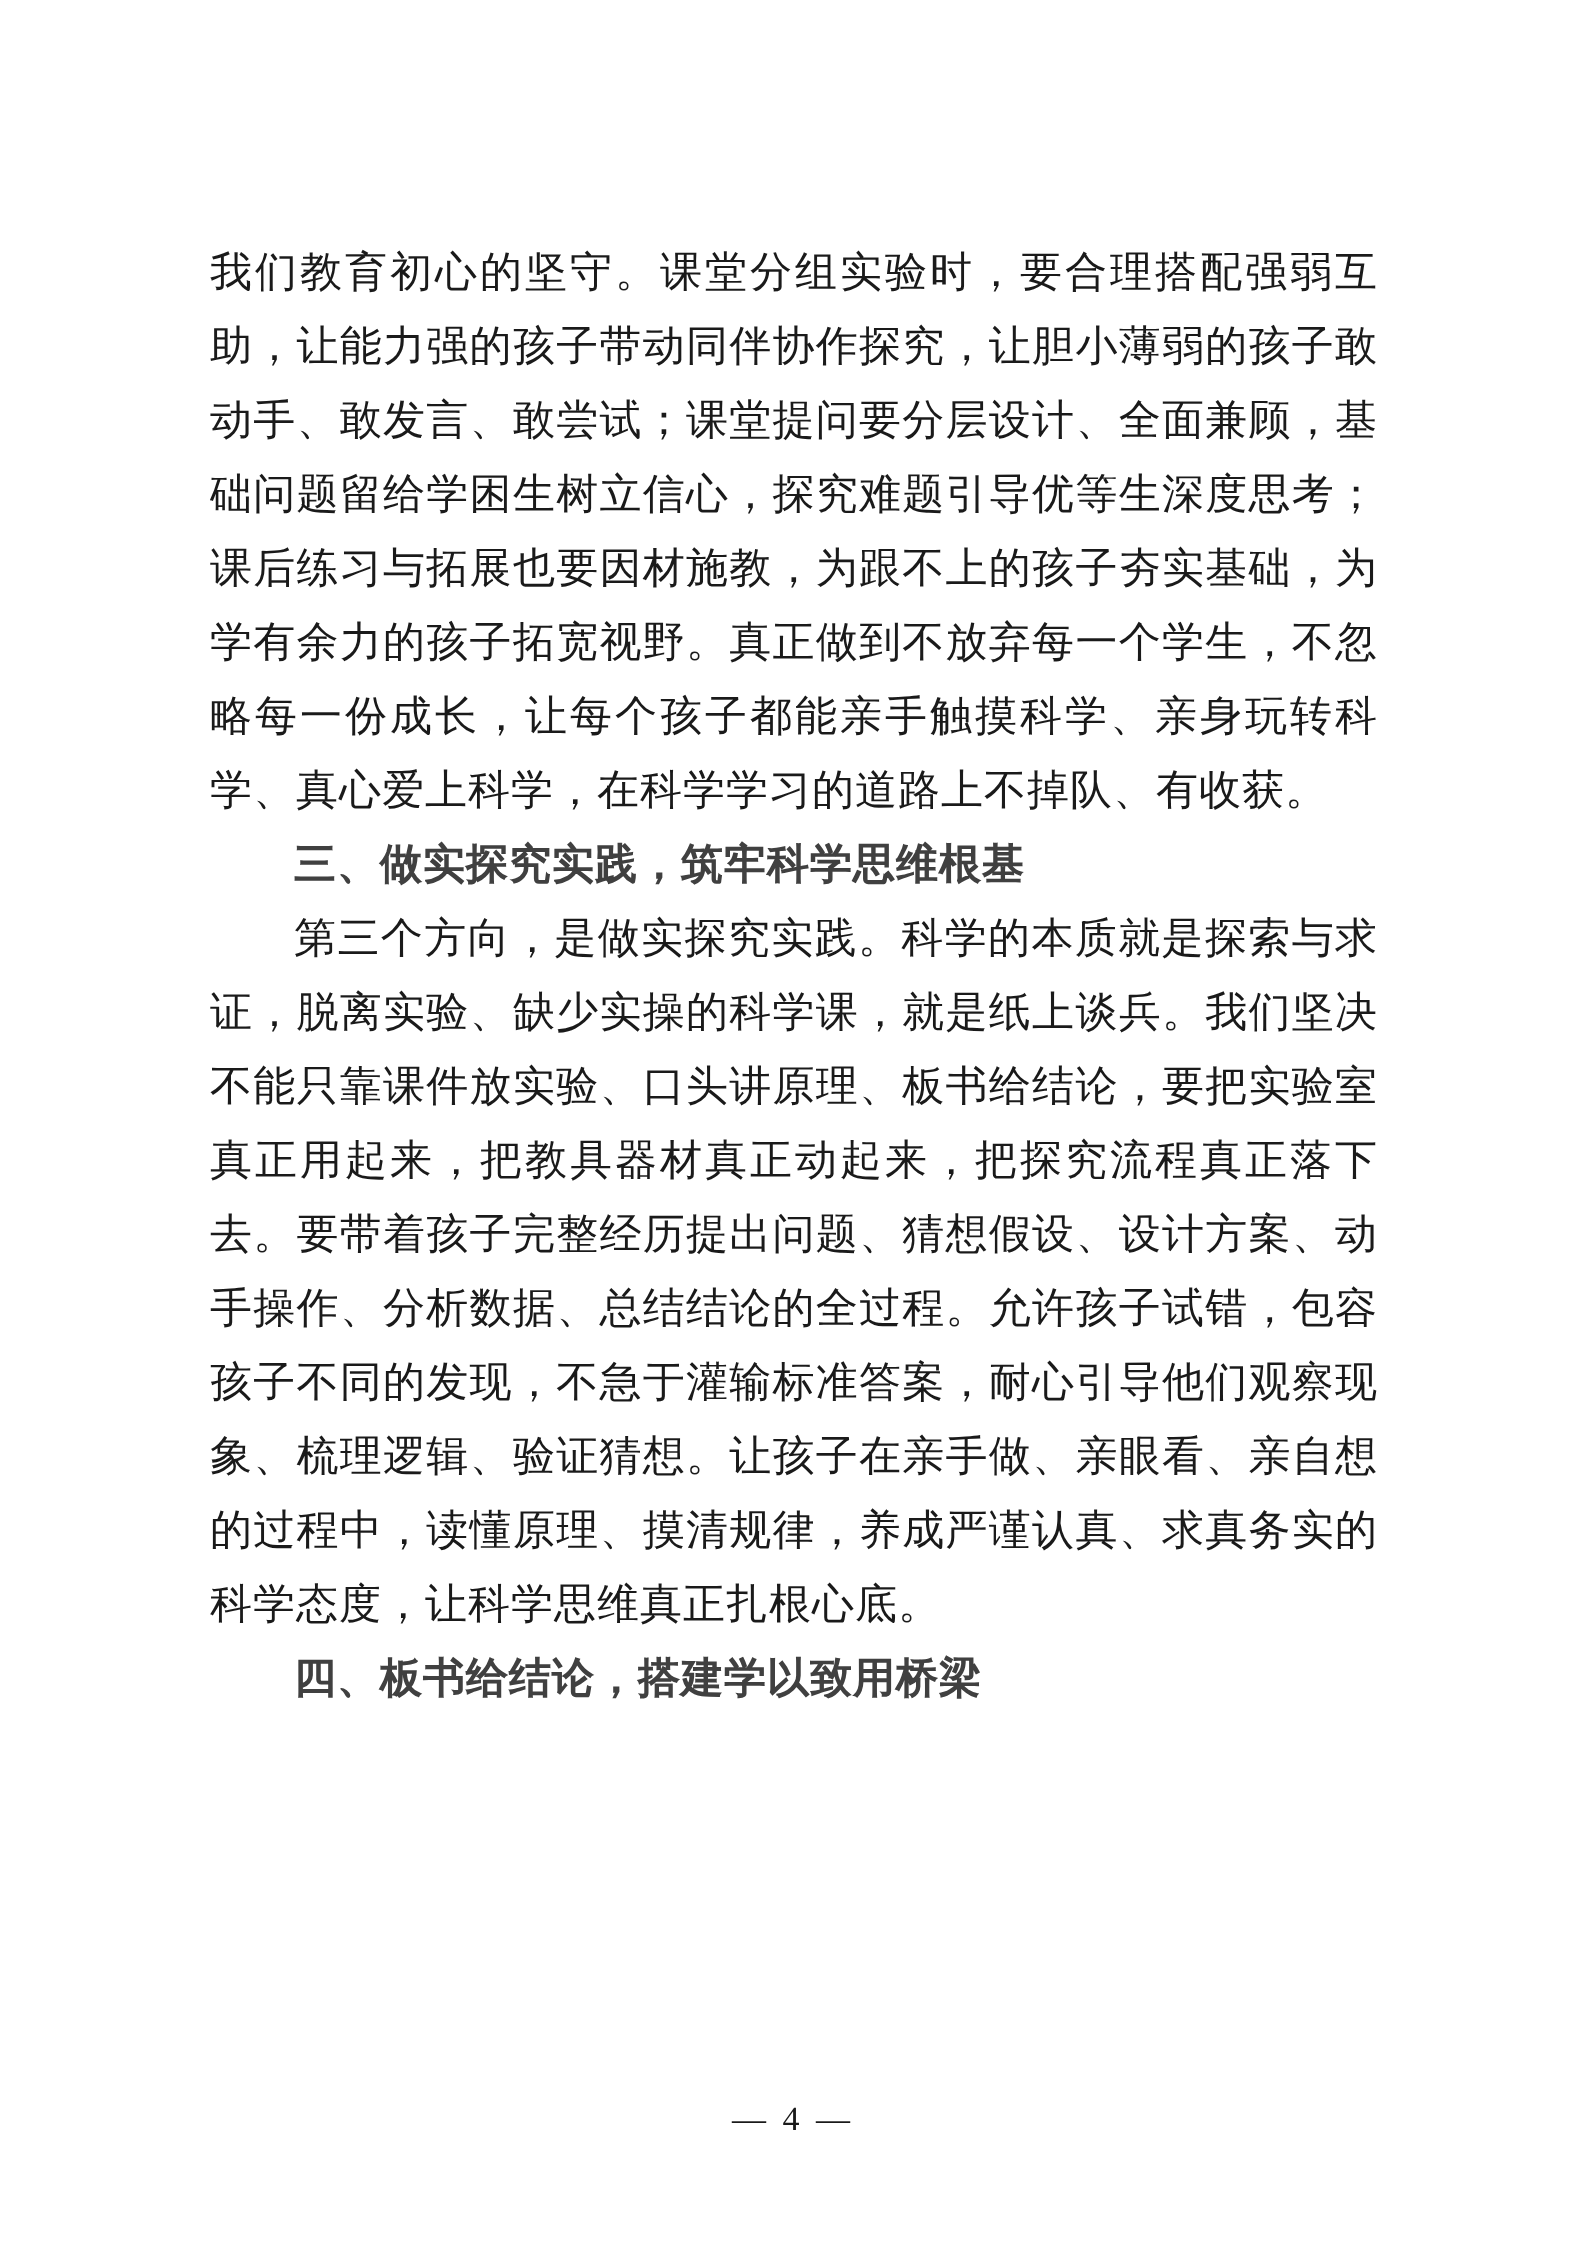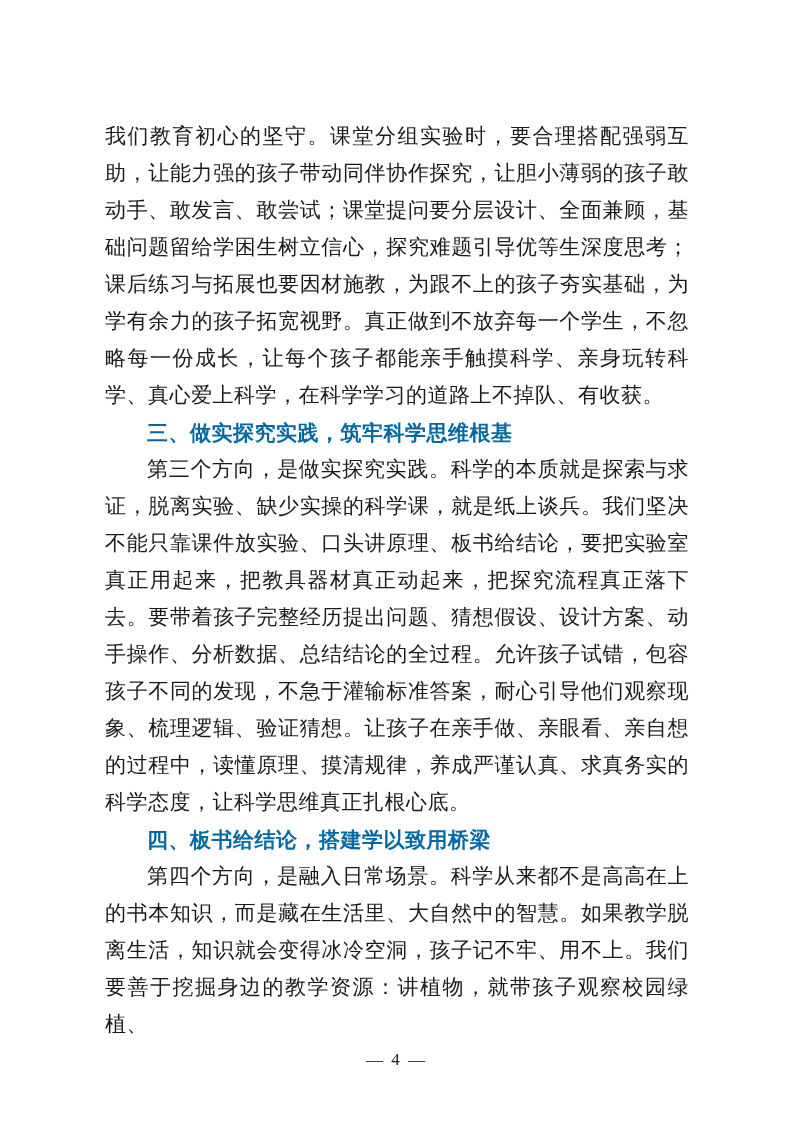--- a/index.html
+++ b/index.html
@@ -34,21 +34,21 @@
     }
     .body-text.no-indent {
       text-indent: 0;
     }
     .heading {
       margin: 0;
       font-family: "Liberation Sans", "DejaVu Sans", sans-serif;
       font-weight: bold;
       font-size: 21px;
       line-height: 37px;
-      color: #0369a1;
+      color: #404040;
       text-indent: 2em;
       letter-spacing: 0.5px;
     }
     .footer {
       position: absolute;
       left: 0;
       bottom: 52px;
       width: 100%;
       text-align: center;
     }
@@ -61,18 +61,17 @@
   </style>
 </head>
 <body>
 
 <div class="page">
   <div class="content">
     <p class="body-text no-indent">我们教育初心的坚守。课堂分组实验时，要合理搭配强弱互助，让能力强的孩子带动同伴协作探究，让胆小薄弱的孩子敢动手、敢发言、敢尝试；课堂提问要分层设计、全面兼顾，基础问题留给学困生树立信心，探究难题引导优等生深度思考；课后练习与拓展也要因材施教，为跟不上的孩子夯实基础，为学有余力的孩子拓宽视野。真正做到不放弃每一个学生，不忽略每一份成长，让每个孩子都能亲手触摸科学、亲身玩转科学、真心爱上科学，在科学学习的道路上不掉队、有收获。</p>
     <h2 class="heading">三、做实探究实践，筑牢科学思维根基</h2>
     <p class="body-text">第三个方向，是做实探究实践。科学的本质就是探索与求证，脱离实验、缺少实操的科学课，就是纸上谈兵。我们坚决不能只靠课件放实验、口头讲原理、板书给结论，要把实验室真正用起来，把教具器材真正动起来，把探究流程真正落下去。要带着孩子完整经历提出问题、猜想假设、设计方案、动手操作、分析数据、总结结论的全过程。允许孩子试错，包容孩子不同的发现，不急于灌输标准答案，耐心引导他们观察现象、梳理逻辑、验证猜想。让孩子在亲手做、亲眼看、亲自想的过程中，读懂原理、摸清规律，养成严谨认真、求真务实的科学态度，让科学思维真正扎根心底。</p>
     <h2 class="heading">四、板书给结论，搭建学以致用桥梁</h2>
-    <p class="body-text">第四个方向，是融入日常场景。科学从来都不是高高在上的书本知识，而是藏在生活里、大自然中的智慧。如果教学脱离生活，知识就会变得冰冷空洞，孩子记不牢、用不上。我们要善于挖掘身边的教学资源：讲植物，就带孩子观察校园绿植、</p>
   </div>
   <div class="footer">
     <span class="page-number">— 4 —</span>
   </div>
 </div>
 
 </body></html>

